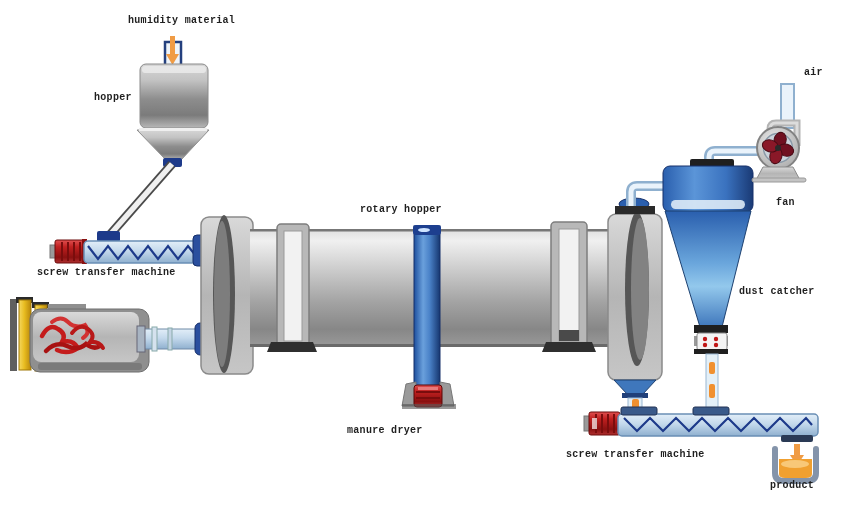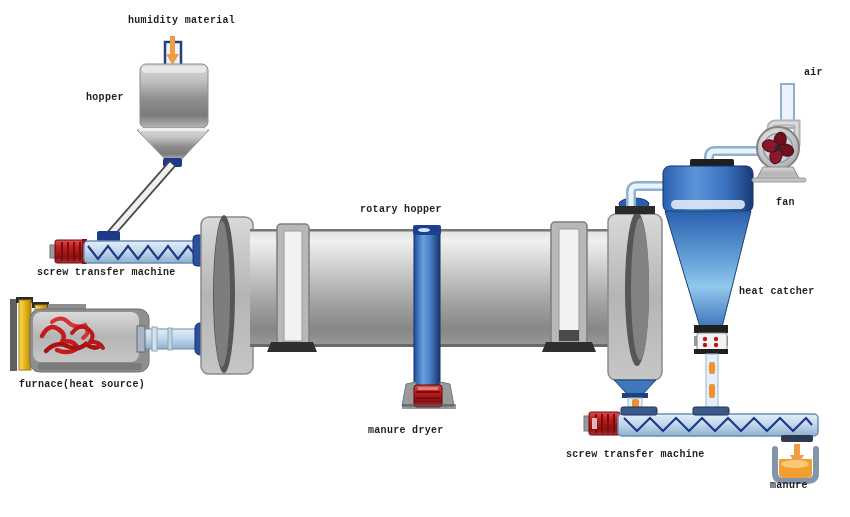--- a/index.html
+++ b/index.html
@@ -257,24 +257,23 @@
       <rect x="794" y="444" width="6" height="13" fill="#f09c45"></rect>
       <polygon points="790,455 804,455 797,466" fill="#f09c45"></polygon>
     </g>
     <path d="M779,459 L779,474 Q779,478 785,478 L806,478 Q812,478 812,474 L812,459 Z" fill="#f0a030"></path>
     <ellipse cx="795" cy="464" rx="14" ry="4" fill="#f8c878"></ellipse>
     <path d="M775,449 L775,473 Q775,481 784,481 L807,481 Q816,481 816,473 L816,449" fill="none" stroke="#8494aa" stroke-width="6" stroke-linecap="round"></path>
   </g>
 </svg>
 
 <div class="lbl" style="left:128px;top:13px">humidity material</div>
-<div class="lbl" style="left:86px;top:90px">hopper</div>
+<div class="lbl" style="left:94px;top:90px">hopper</div>
 <div class="lbl" style="left:37px;top:265px">screw transfer machine</div>
-<div class="lbl" style="left:19px;top:377px">furnace(heat source)</div>
 <div class="lbl" style="left:360px;top:202px">rotary hopper</div>
-<div class="lbl" style="left:368px;top:423px">manure dryer</div>
+<div class="lbl" style="left:347px;top:423px">manure dryer</div>
 <div class="lbl" style="left:804px;top:65px">air</div>
 <div class="lbl" style="left:776px;top:195px">fan</div>
-<div class="lbl" style="left:739px;top:284px">heat catcher</div>
+<div class="lbl" style="left:739px;top:284px">dust catcher</div>
 <div class="lbl" style="left:566px;top:447px">screw transfer machine</div>
-<div class="lbl" style="left:770px;top:478px">manure</div>
+<div class="lbl" style="left:770px;top:478px">product</div>
 
 </div>
 
 </body></html>

